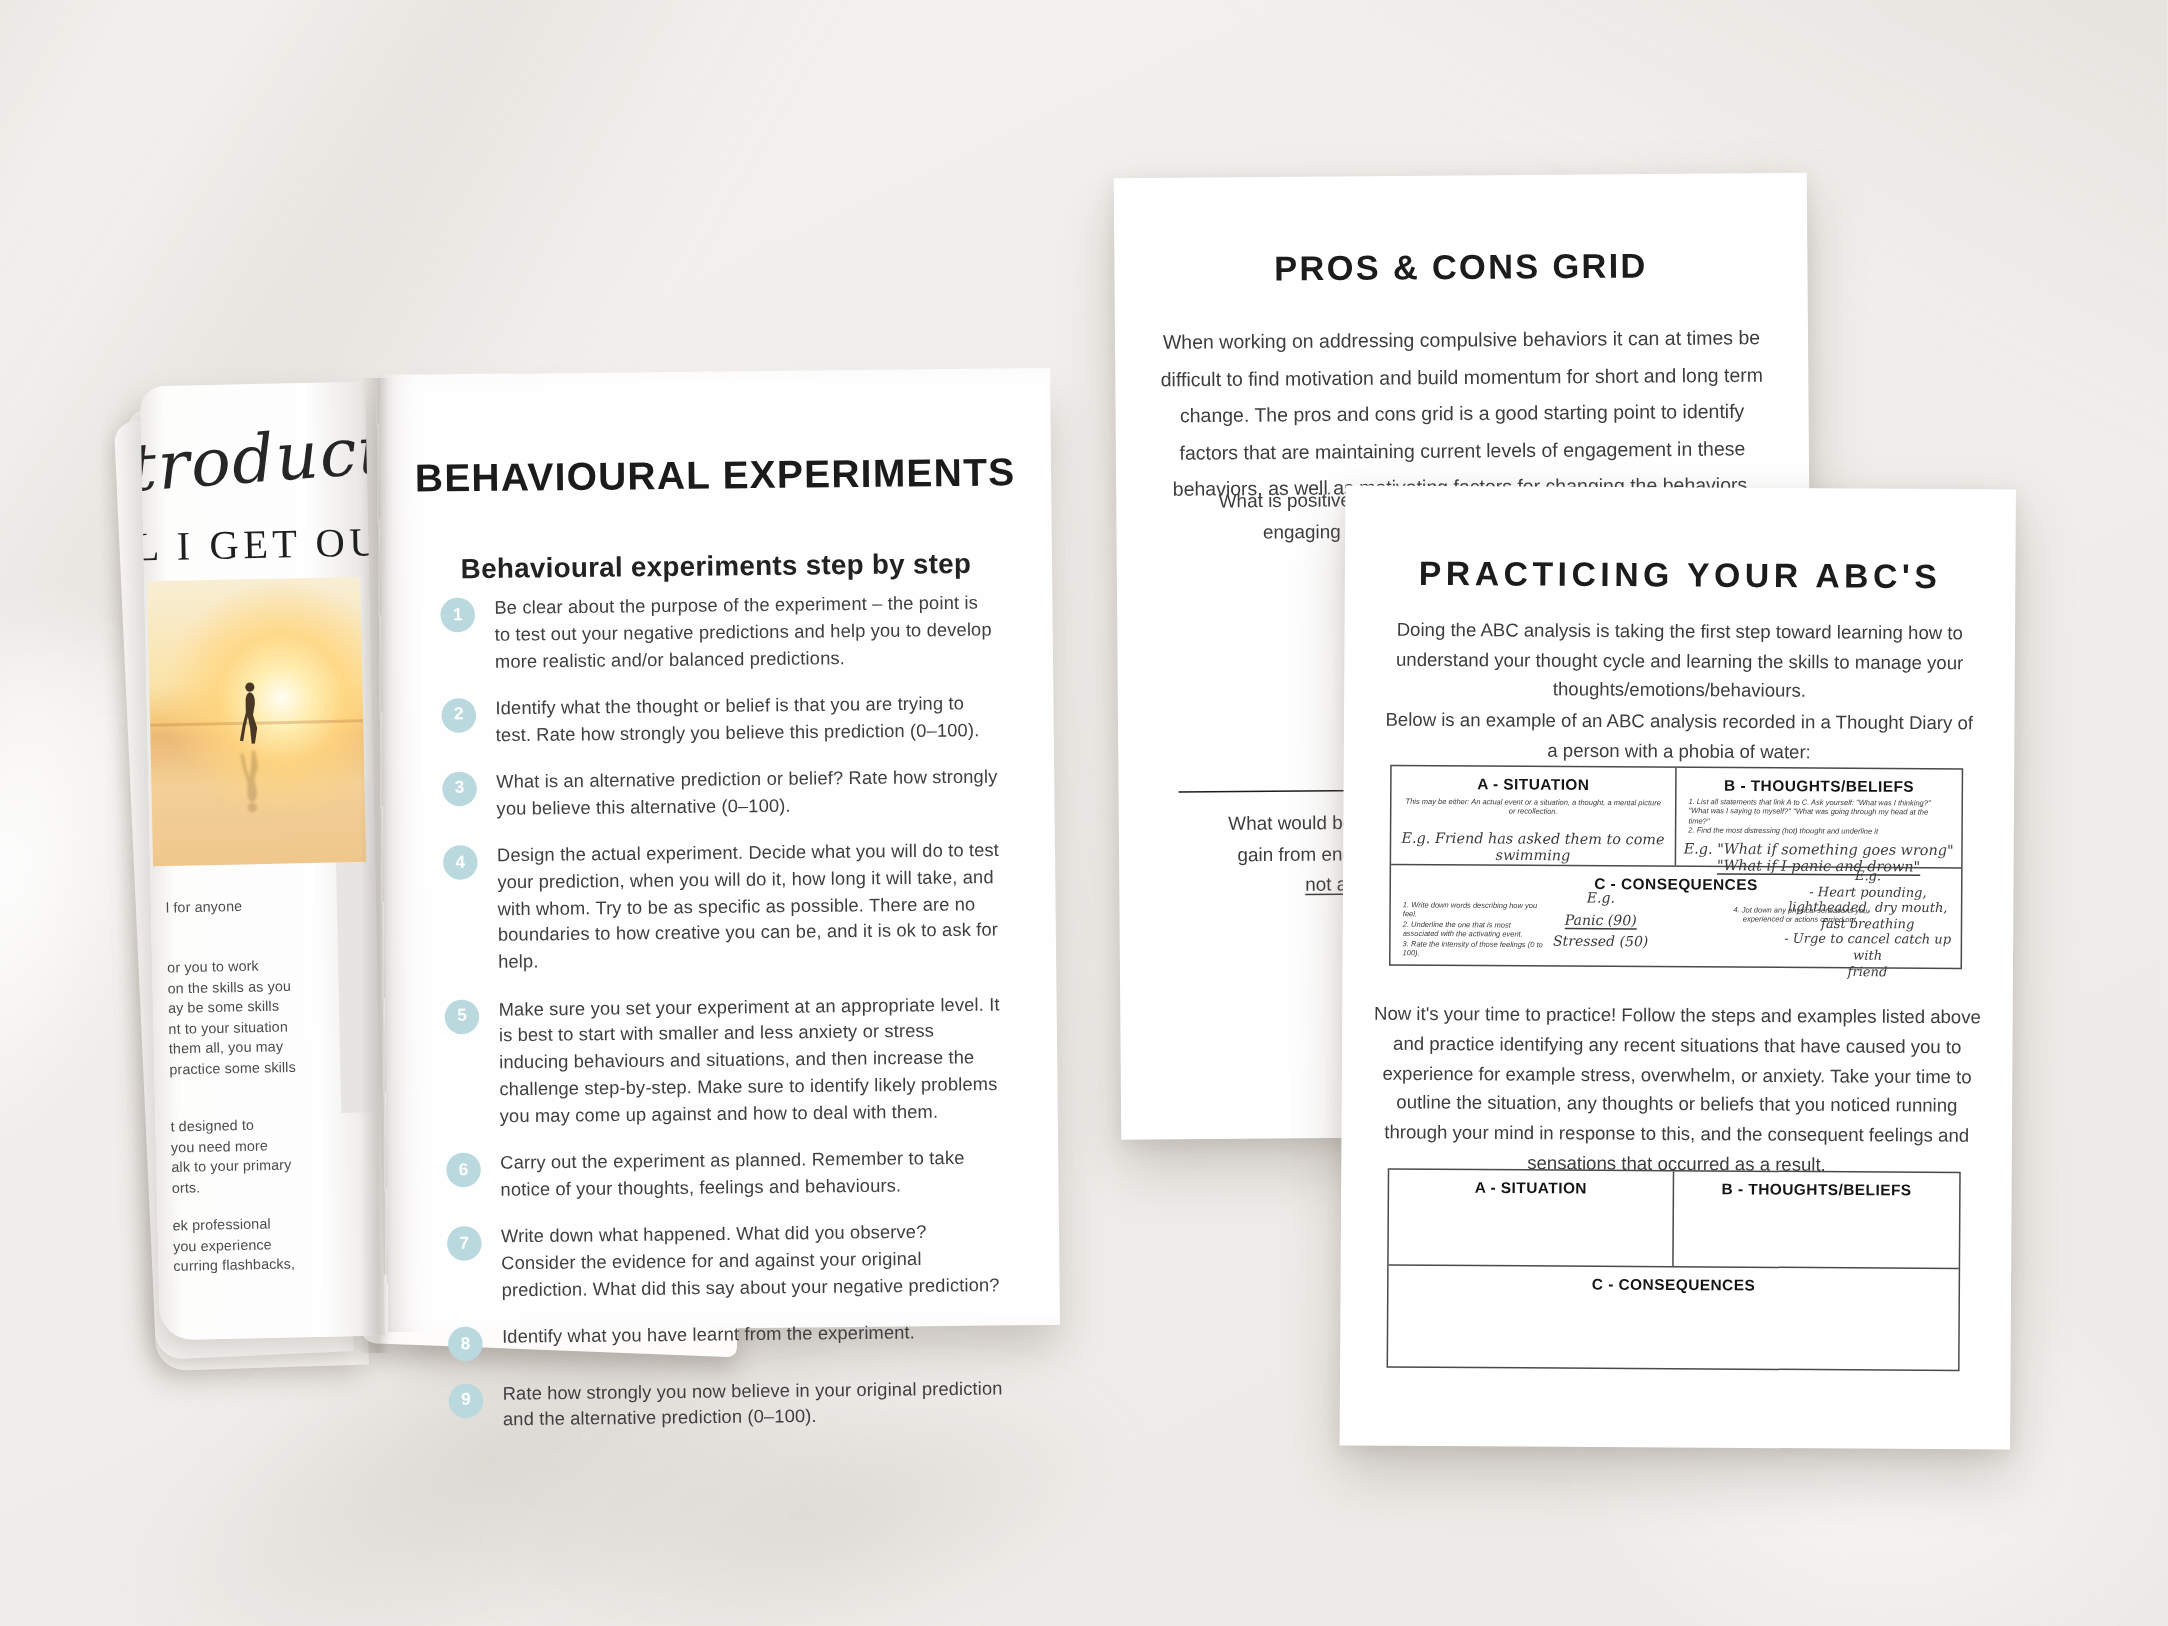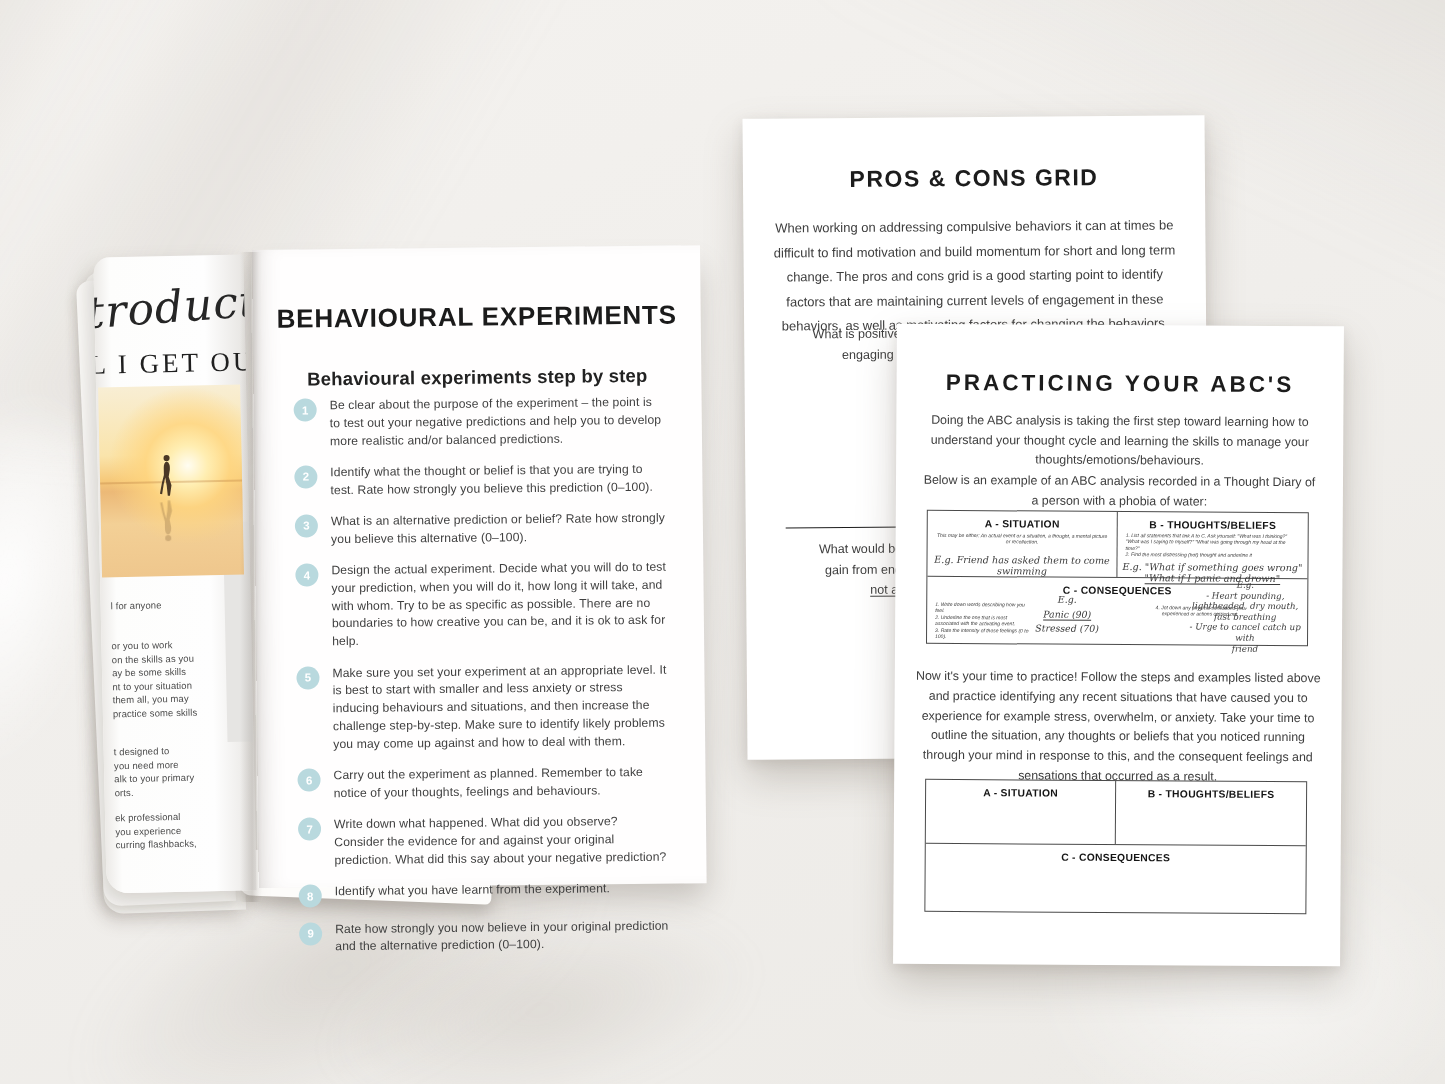--- a/index.html
+++ b/index.html
@@ -269,21 +269,21 @@
         </div>
       </div>
       <div class="rowC">
         <div class="hcell">C - CONSEQUENCES</div>
         <div class="tinynote c-note-l">1. Write down words describing how you feel.
 2. Underline the one that is most associated with the activating event.
 3. Rate the intensity of those feelings (0 to 100).</div>
         <div class="hw c-hw-l">
           <span>E.g.</span><br>
           <u>Panic (90)</u><br>
-          <span>Stressed (70)</span>
+          <span>Stressed (50)</span>
         </div>
         <div class="tinynote c-note-m">4. Jot down any physical sensations you experienced or actions carried out.</div>
         <div class="hw c-hw-r">E.g.
 - Heart pounding,
 lightheaded, dry mouth,
 fast breathing
 - Urge to cancel catch up with
 friend</div>
       </div>
     </div>

